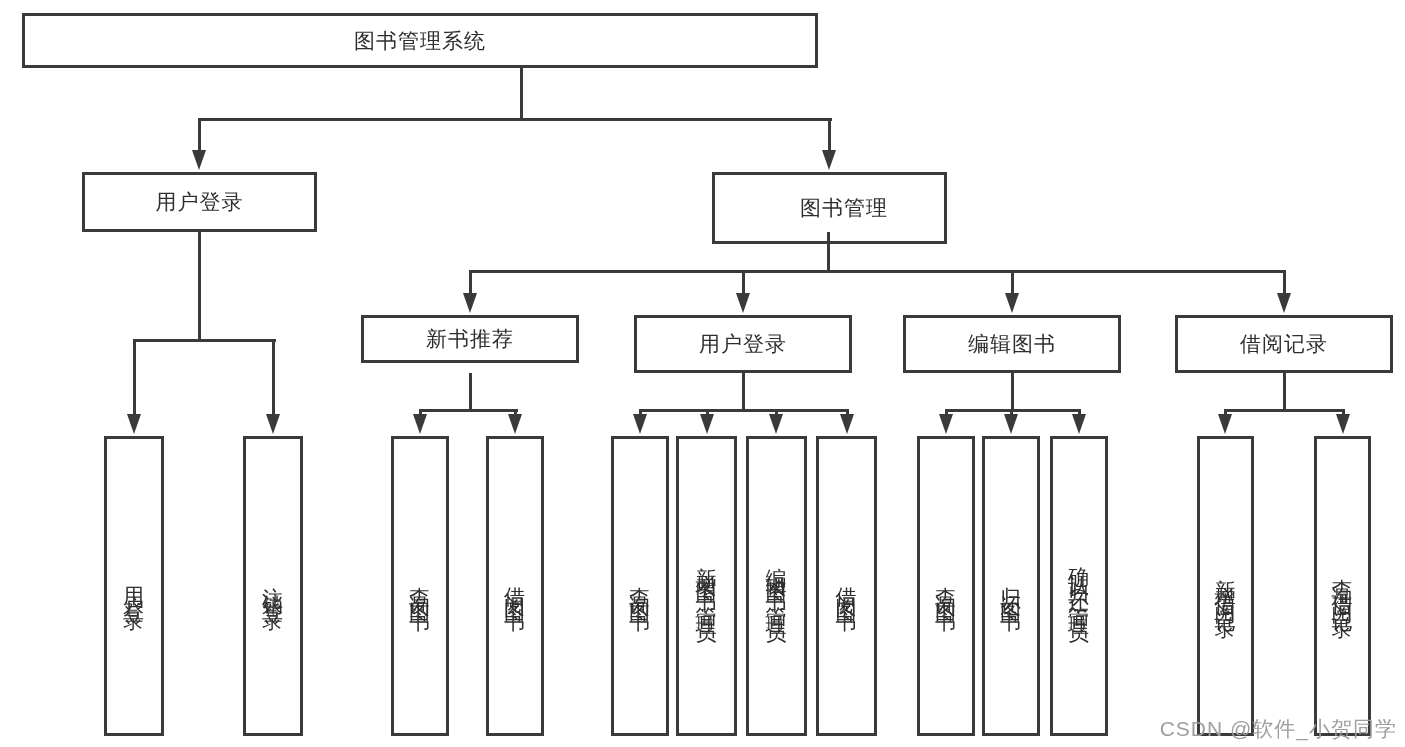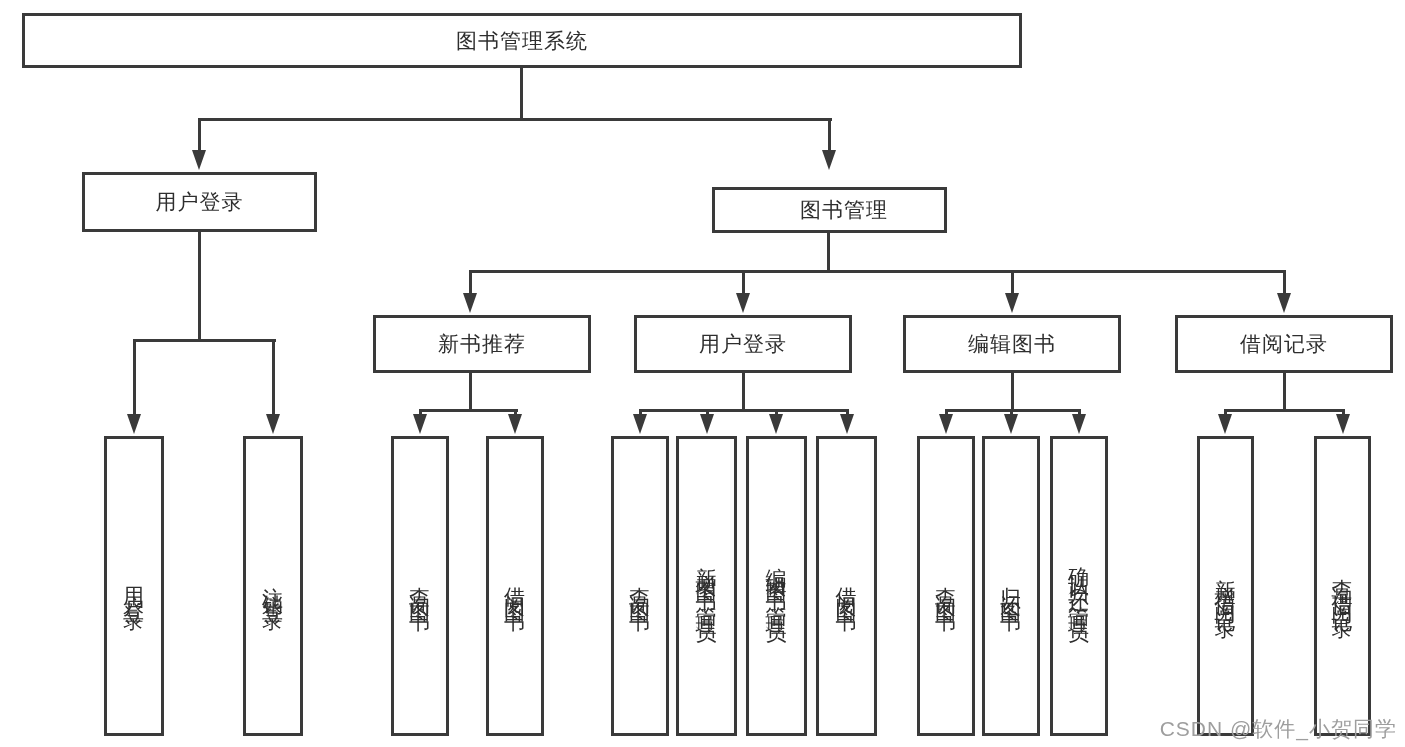--- a/index.html
+++ b/index.html
@@ -24,31 +24,31 @@
   .watermark{
     position:absolute;right:8px;bottom:4px;
     color:#9e9e9e;font-size:21px;letter-spacing:1px;z-index:5;
   }
 </style>
 </head>
 <body>
 
 <div id="canvas">
 
-  <div class="box" style="left:22px;top:13px;width:1000px;height:55px;text-align:center;">图书管理系统</div>
+  <div class="box" style="left:22px;top:13px;width:796px;height:55px;text-align:center;">图书管理系统</div>
 
   <div class="vline" style="left:520px;top:68px;width:3px;height:52px;"></div>
   <div class="hline" style="left:198px;top:118px;width:634px;height:3px;"></div>
   <div class="vline" style="left:198px;top:118px;width:3px;height:34px;"></div>
   <div class="arrowhead" style="left:192px;top:150px;"></div>
   <div class="vline" style="left:828px;top:118px;width:3px;height:34px;"></div>
   <div class="arrowhead" style="left:822px;top:150px;"></div>
 
   <div class="box" style="left:82px;top:172px;width:235px;height:60px;">用户登录</div>
-  <div class="box" style="left:712px;top:187px;width:235px;height:46px;padding-left:29px;">图书管理</div>
+  <div class="box" style="left:712px;top:172px;width:235px;height:72px;padding-left:29px;">图书管理</div>
 
   <div class="vline" style="left:198px;top:232px;width:3px;height:109px;"></div>
   <div class="hline" style="left:133px;top:339px;width:143px;height:3px;"></div>
   <div class="vline" style="left:133px;top:339px;width:3px;height:77px;"></div>
   <div class="arrowhead" style="left:127px;top:414px;"></div>
   <div class="vline" style="left:272px;top:339px;width:3px;height:77px;"></div>
   <div class="arrowhead" style="left:266px;top:414px;"></div>
 
   <div class="box" style="left:104px;top:436px;width:60px;height:300px;">
     <span class="vtext">用户登录</span>
@@ -61,21 +61,21 @@
   <div class="hline" style="left:469px;top:270px;width:817px;height:3px;"></div>
   <div class="vline" style="left:469px;top:270px;width:3px;height:25px;"></div>
   <div class="arrowhead" style="left:463px;top:293px;"></div>
   <div class="vline" style="left:742px;top:270px;width:3px;height:25px;"></div>
   <div class="arrowhead" style="left:736px;top:293px;"></div>
   <div class="vline" style="left:1011px;top:270px;width:3px;height:25px;"></div>
   <div class="arrowhead" style="left:1005px;top:293px;"></div>
   <div class="vline" style="left:1283px;top:270px;width:3px;height:25px;"></div>
   <div class="arrowhead" style="left:1277px;top:293px;"></div>
 
-  <div class="box" style="left:373px;top:315px;width:218px;height:58px;">新书推荐</div>
+  <div class="box" style="left:361px;top:315px;width:218px;height:48px;">新书推荐</div>
   <div class="box" style="left:634px;top:315px;width:218px;height:58px;">用户登录</div>
   <div class="box" style="left:903px;top:315px;width:218px;height:58px;">编辑图书</div>
   <div class="box" style="left:1175px;top:315px;width:218px;height:58px;">借阅记录</div>
 
   <div class="vline" style="left:469px;top:373px;width:3px;height:38px;"></div>
   <div class="hline" style="left:419px;top:409px;width:99px;height:3px;"></div>
   <div class="vline" style="left:419px;top:409px;width:3px;height:9px;"></div>
   <div class="arrowhead" style="left:413px;top:414px;"></div>
   <div class="vline" style="left:514px;top:409px;width:3px;height:9px;"></div>
   <div class="arrowhead" style="left:508px;top:414px;"></div>

